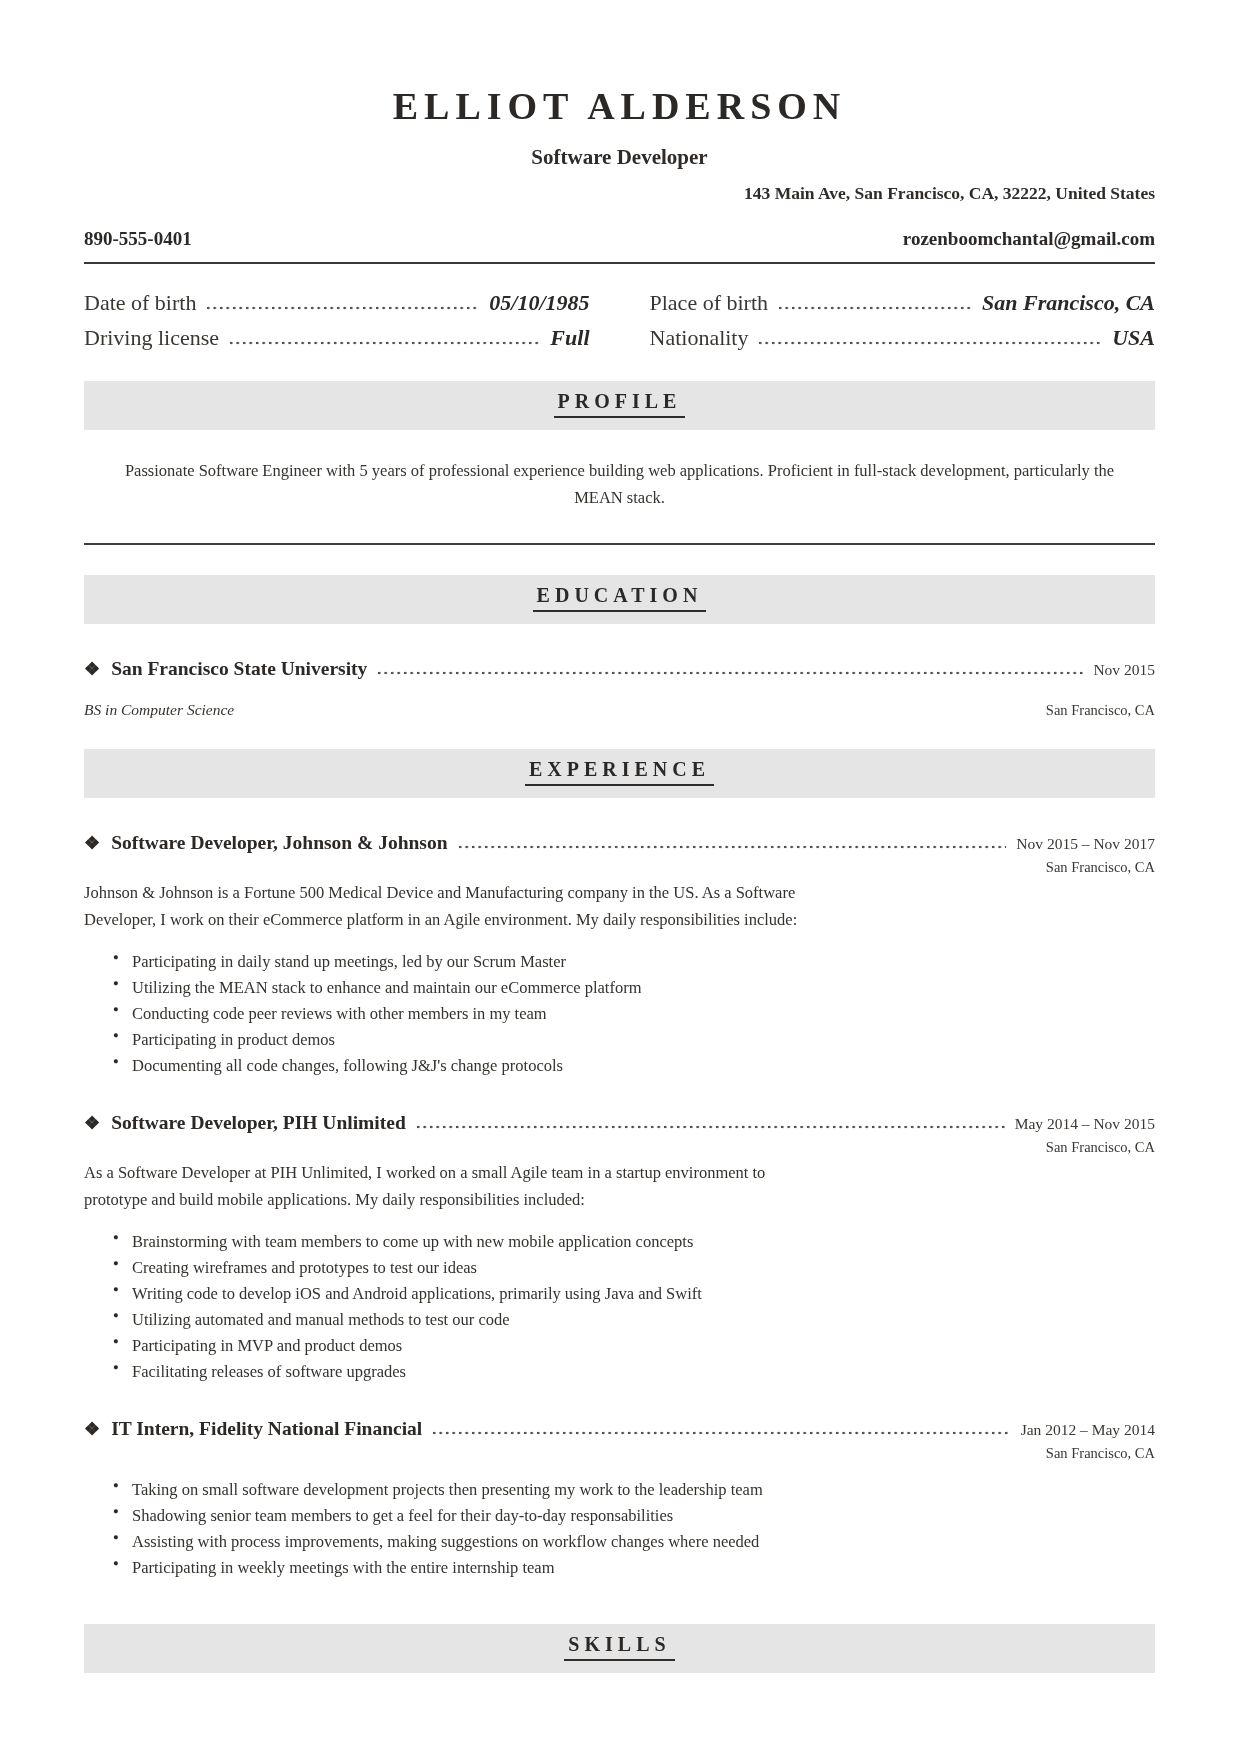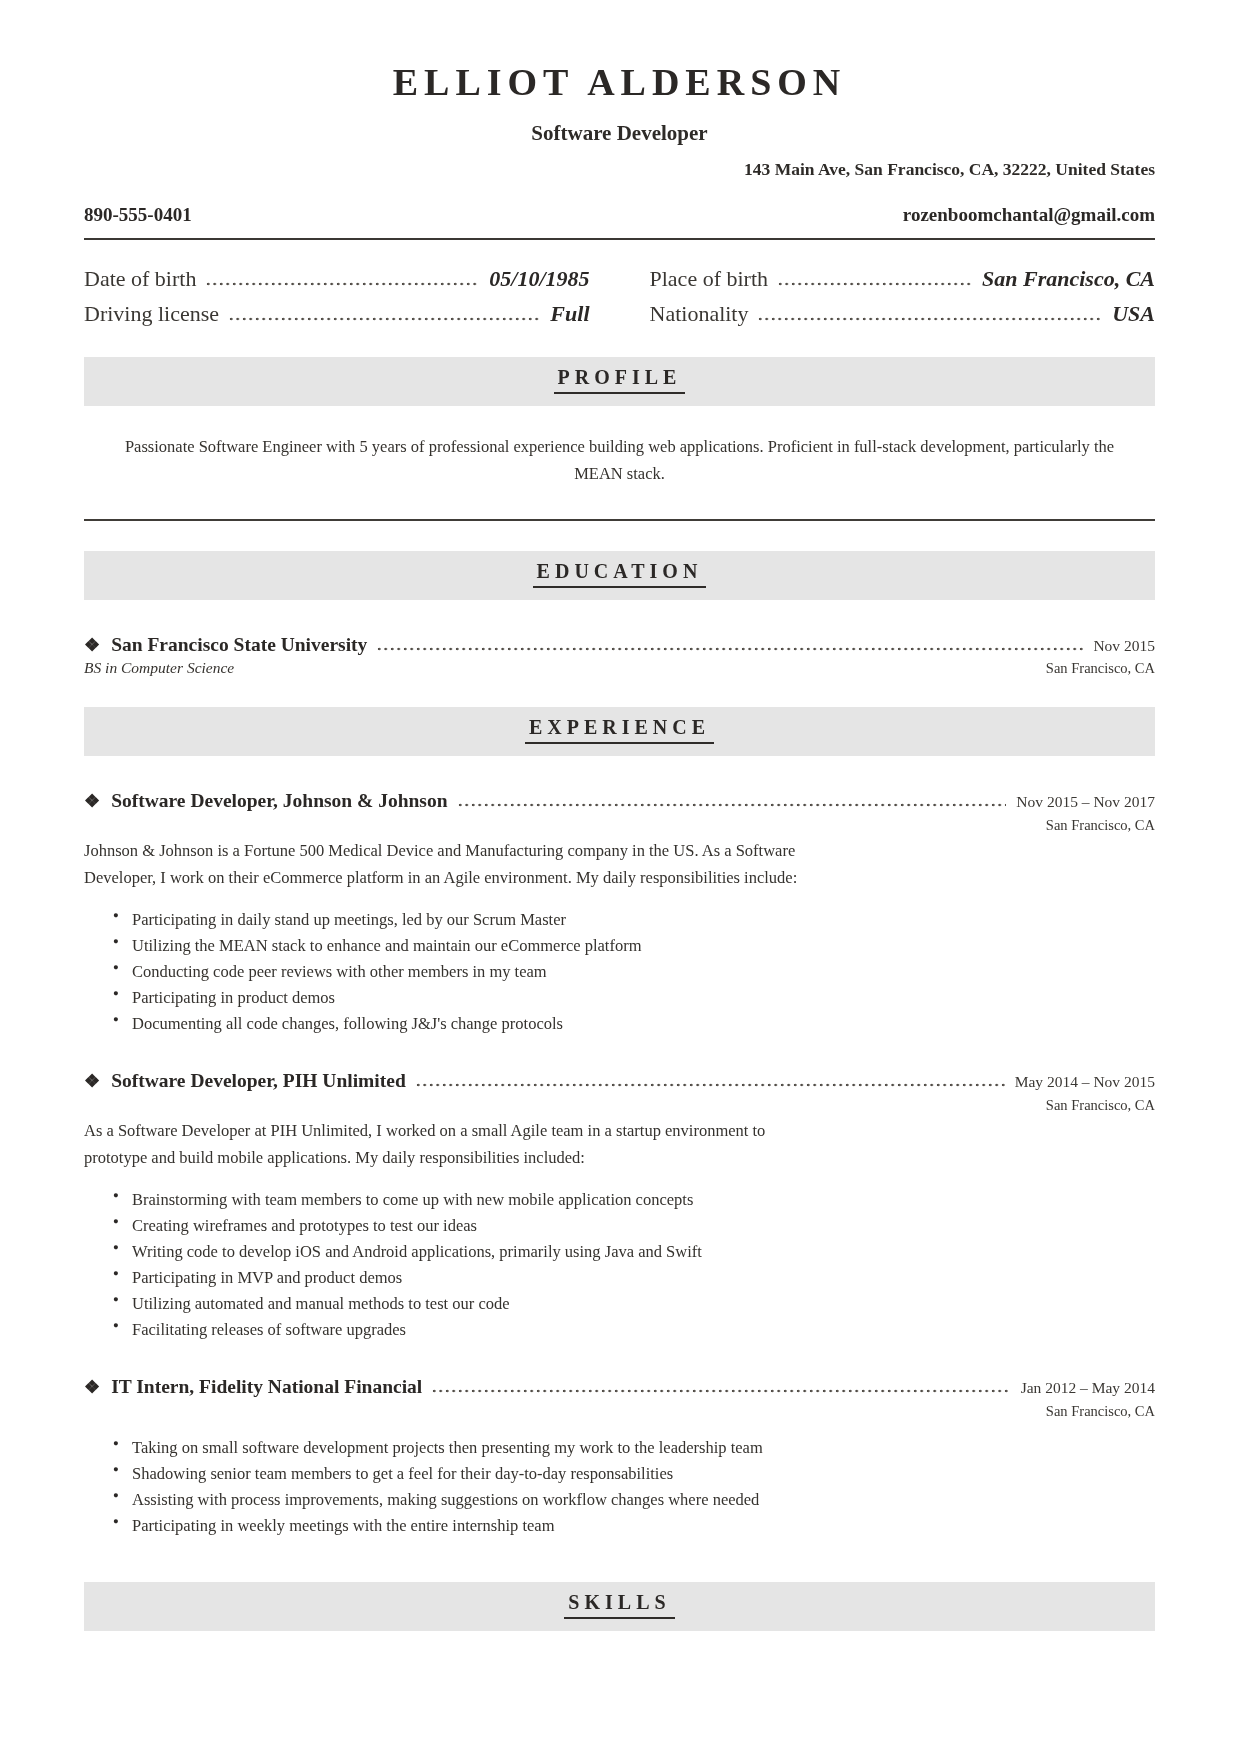--- a/index.html
+++ b/index.html
@@ -14,21 +14,21 @@
     background: #ffffff;
   }
 
   
   .name {
     text-align: center;
     font-size: 38px;
     font-weight: bold;
     letter-spacing: 6px;
     color: #2b2826;
-    margin-top: 2px;
+    margin-top: 26px;
   }
   .job-title {
     text-align: center;
     font-size: 21px;
     font-weight: bold;
     color: #2e2b28;
     margin-top: 17px;
   }
   .address {
     text-align: right;
@@ -134,21 +134,21 @@
   .entry-location {
     text-align: right;
     font-size: 14.5px;
     color: #3a3733;
     margin-top: 5px;
   }
   .edu-sub-row {
     display: flex;
     justify-content: space-between;
     align-items: baseline;
-    margin-top: 3px;
+    margin-top: 21px;
   }
   .degree { font-style: italic; font-size: 15.5px; color: #35322e; }
   .entry-desc {
     font-size: 16.5px;
     line-height: 1.62;
     margin: 4px 0 0;
     max-width: 742px;
     color: #35322e;
   }
   .bullet-list {
@@ -264,22 +264,22 @@
       <span class="entry-title">Software Developer, PIH Unlimited</span>
       <span class="dots"></span>
       <span class="entry-date">May 2014 – Nov 2015</span>
     </div>
     <div class="entry-location">San Francisco, CA</div>
     <p class="entry-desc">As a Software Developer at PIH Unlimited, I worked on a small Agile team in a startup environment to prototype and build mobile applications. My daily responsibilities included:</p>
     <ul class="bullet-list">
       <li>Brainstorming with team members to come up with new mobile application concepts</li>
       <li>Creating wireframes and prototypes to test our ideas</li>
       <li>Writing code to develop iOS and Android applications, primarily using Java and Swift</li>
+      <li>Utilizing automated and manual methods to test our code</li>
       <li>Participating in MVP and product demos</li>
-      <li>Utilizing automated and manual methods to test our code</li>
       <li>Facilitating releases of software upgrades</li>
     </ul>
   </div>
 
   <div class="entry">
     <div class="entry-head">
       <span class="marker">❖</span>
       <span class="entry-title">IT Intern, Fidelity National Financial</span>
       <span class="dots"></span>
       <span class="entry-date">Jan 2012 – May 2014</span>

